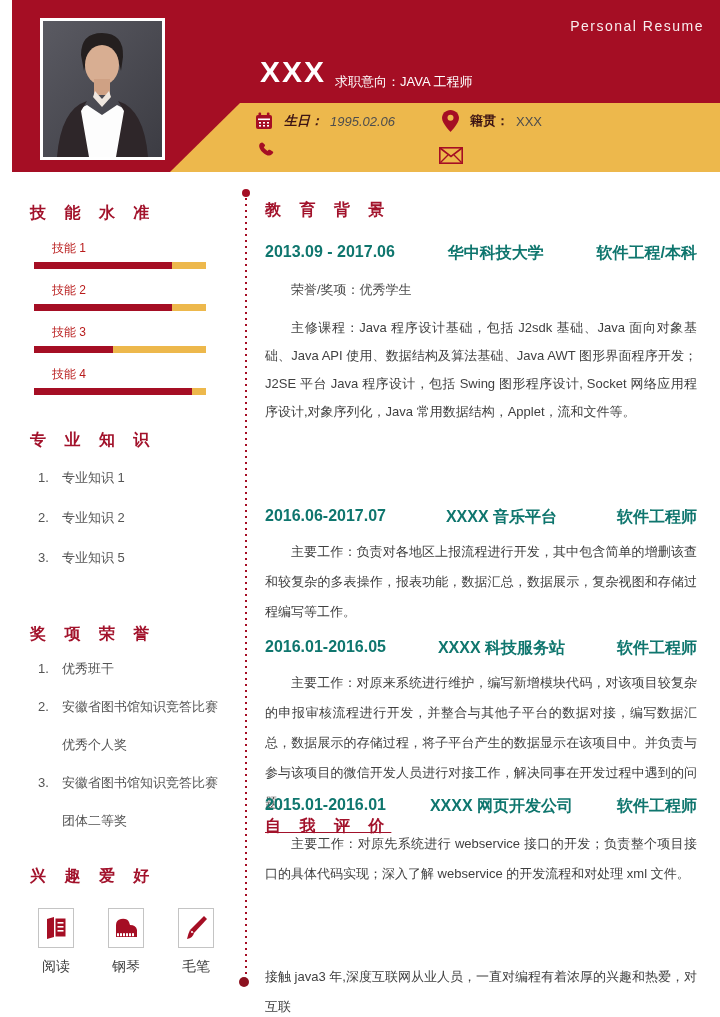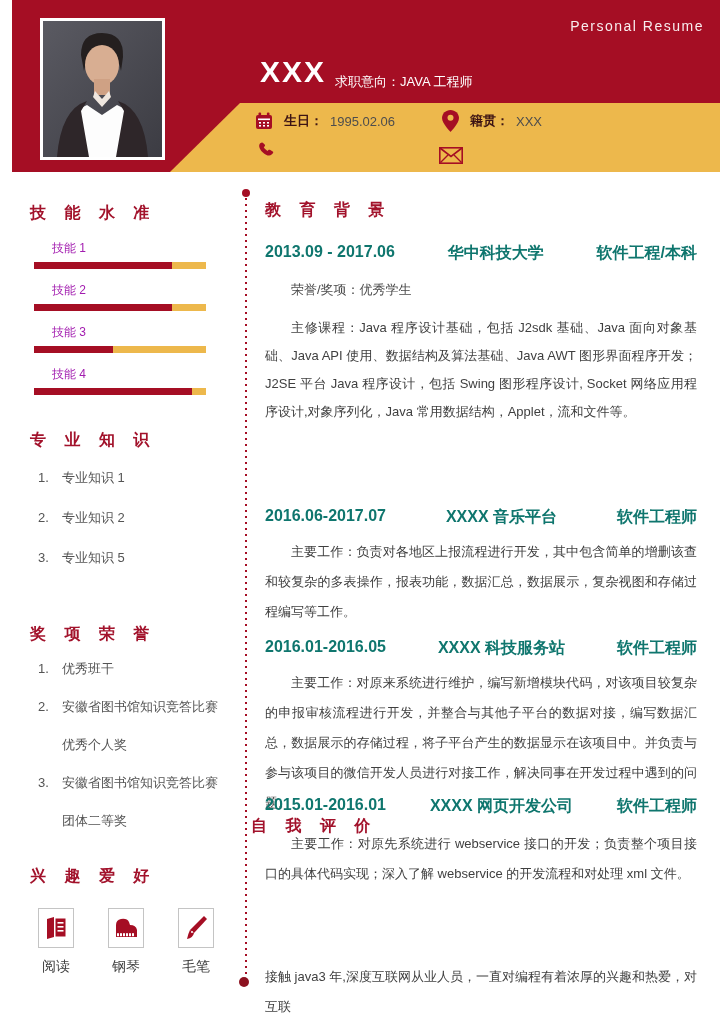--- a/index.html
+++ b/index.html
@@ -31,21 +31,21 @@
   .divider { position:absolute; left:245px; top:198px; width:2px; height:780px;
              background:repeating-linear-gradient(to bottom,#A50E24 0 2px,transparent 2px 6px); }
   .dot-top { position:absolute; left:242px; top:189px; width:8px; height:8px; border-radius:50%; background:#A50E24; }
   .dot-bottom { position:absolute; left:239px; top:977px; width:10px; height:10px; border-radius:50%; background:#8c1220; }
 
   
   .sec-title { color:#A2122B; font-size:16px; font-weight:bold; letter-spacing:7px; white-space:nowrap; }
   .skills-title { position:absolute; left:30px; top:203px; }
   .skills { position:absolute; left:34px; top:240px; width:172px; }
   .skill { margin-bottom:13px; }
-  .skill .slabel { font-size:12px; color:#a21caf; margin-left:18px; margin-bottom:5px; }
+  .skill .slabel { font-size:12px; color:#b91c1c; margin-left:18px; margin-bottom:5px; }
   .bar { width:172px; height:7px; background:#EDB84C; }
   .bar .fill { height:7px; background:#A50E24; }
 
   .knowledge-title { position:absolute; left:30px; top:430px; }
   .knowledge { position:absolute; left:38px; top:468px; width:186px; }
   .k-item { display:flex; font-size:13px; color:#545454; margin-bottom:20px; line-height:20px; }
   .k-item .no { width:24px; }
 
   .awards-title { position:absolute; left:30px; top:624px; }
   .awards { position:absolute; left:38px; top:650px; width:188px; }
@@ -55,21 +55,21 @@
 
   .hobbies-title { position:absolute; left:30px; top:866px; }
   .hobbies { position:absolute; left:38px; top:908px; width:180px; display:flex; }
   .hobby { width:36px; margin-right:34px; text-align:center; }
   .hobby:last-child { margin-right:0; }
   .hobby .box { width:36px; height:40px; border:1px solid #c4c4c4; background:#fff;
                 display:flex; align-items:center; justify-content:center; }
   .hobby .hlabel { margin-top:10px; font-size:14px; color:#3f3f3f; white-space:nowrap; }
   .edu-title  { position:absolute; left:265px; top:200px; }
   .work-title { position:absolute; left:265px; top:428px; }
-  .eval-title { position:absolute; left:251px; top:816px; }
+  .eval-title { position:absolute; left:265px; top:816px;text-decoration:underline; }
 
   .h-row { position:absolute; left:265px; width:432px; display:flex; justify-content:space-between;
            font-size:16px; font-weight:bold; color:#0f766e; white-space:nowrap; }
   .edu-row  { top:243px; }
   .job1-row { top:507px; }
   .job2-row { top:638px; }
   .job3-row { top:796px; }
 
   .honor { position:absolute; left:265px; top:281px; width:432px; font-size:13px; color:#4a4a4a; text-indent:2em; }
   .para { position:absolute; left:265px; width:432px; font-size:13px; color:#3f3f3f;
@@ -104,21 +104,21 @@
         <path d="M20 136 q2-44 24-52 l15 10 15-10 q22 8 25 52 z" fill="#fdfdfd"></path>
         <path d="M14 136 q4-48 30-56 l-6 10 8 46 z" fill="#2e2629"></path>
         <path d="M105 136 q-4-48-30-56 l6 10-8 46 z" fill="#2e2629"></path>
         <path d="M52 70 l7 8 7-8 2 6-9 10-9-10 z" fill="#efe7df"></path>
       </svg>
     </div>
 
     <div class="name">XXX</div>
     <div class="intent"><span>求职意向：</span><span>JAVA 工程师</span></div>
 
-    <div class="band-item" style="left:243px; top:112px;">
+    <div class="band-item" style="left:243px; top:112px;font-style:italic;">
       <span class="ico" style="margin-right:11px;">
         <svg width="18" height="18" viewBox="0 0 18 18">
           <rect x="1" y="3" width="16" height="14" rx="2" fill="#A50E24"></rect>
           <rect x="3.5" y="0.5" width="2.6" height="4.5" rx="1" fill="#A50E24"></rect>
           <rect x="11.9" y="0.5" width="2.6" height="4.5" rx="1" fill="#A50E24"></rect>
           <rect x="3" y="6.5" width="12" height="1.6" fill="#fff"></rect>
           <g fill="#fff">
             <rect x="4" y="10" width="2" height="1.6"></rect>
               <rect x="8" y="10" width="2" height="1.6"></rect>
               <rect x="12" y="10" width="2" height="1.6"></rect>

